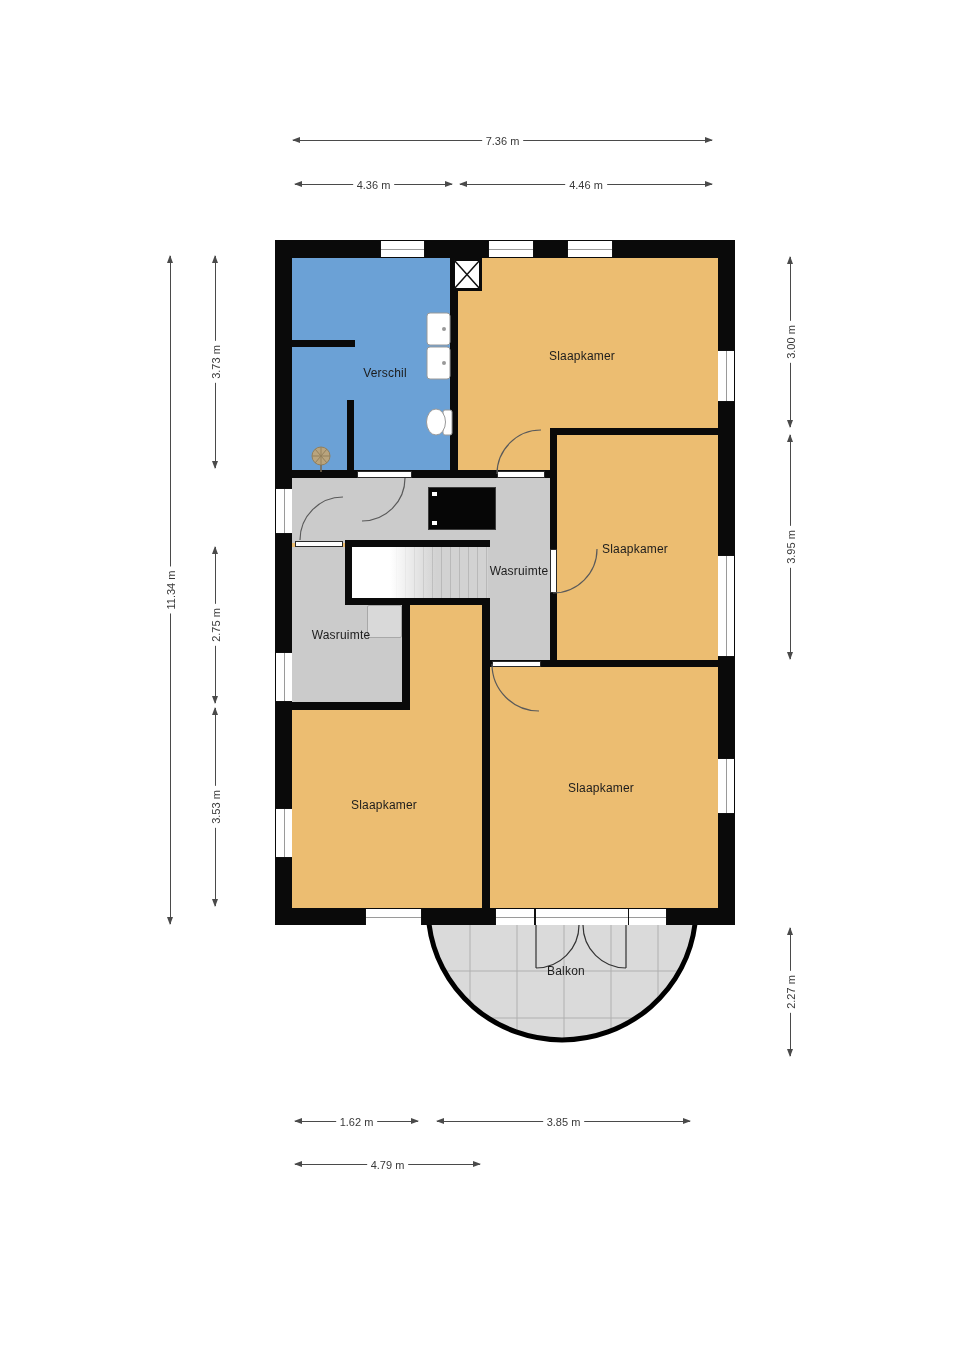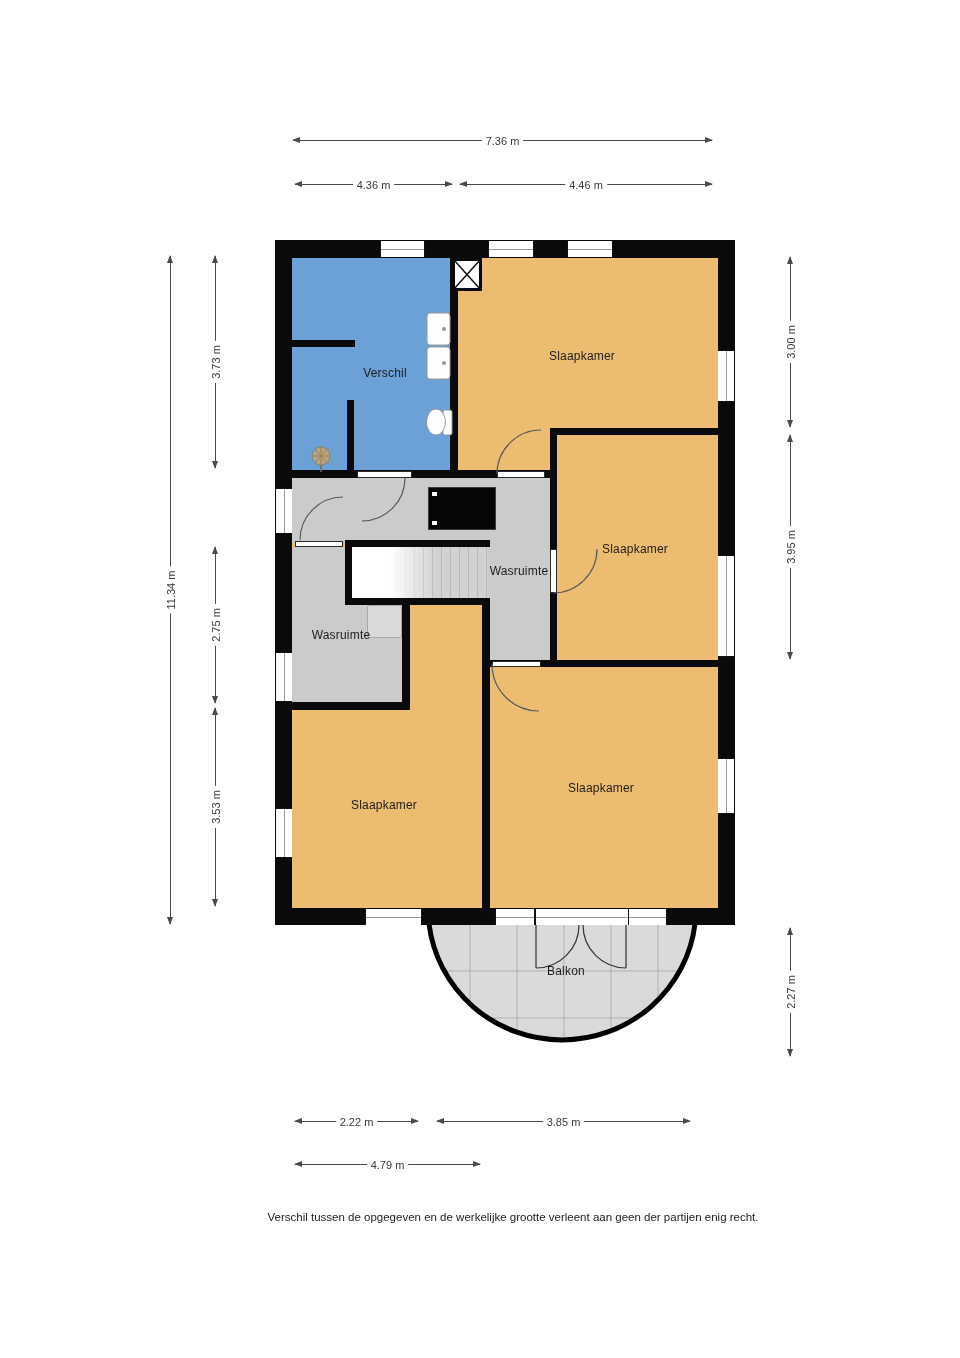--- a/index.html
+++ b/index.html
@@ -207,24 +207,23 @@
       <span class="dim-label">3.00 m</span>
     </div>
   <div class="dim dim-v" style="left:790px;top:435px;height:224px;">
       <span class="dim-label">3.95 m</span>
     </div>
   <div class="dim dim-v" style="left:790px;top:928px;height:128px;">
       <span class="dim-label">2.27 m</span>
     </div>
 
   <div class="dim dim-h" style="left:295px;top:1121px;width:123px;">
-      <span class="dim-label">2.22 m</span>
+      <span class="dim-label">1.62 m</span>
     </div>
   <div class="dim dim-h" style="left:437px;top:1121px;width:253px;">
       <span class="dim-label">3.85 m</span>
     </div>
   <div class="dim dim-h" style="left:295px;top:1164px;width:185px;">
       <span class="dim-label">4.79 m</span>
     </div>
 
-  <div class="disclaimer">Verschil tussen de opgegeven en de werkelijke grootte verleent aan geen der partijen enig recht.</div>
 
 </div>
 
 </body></html>

